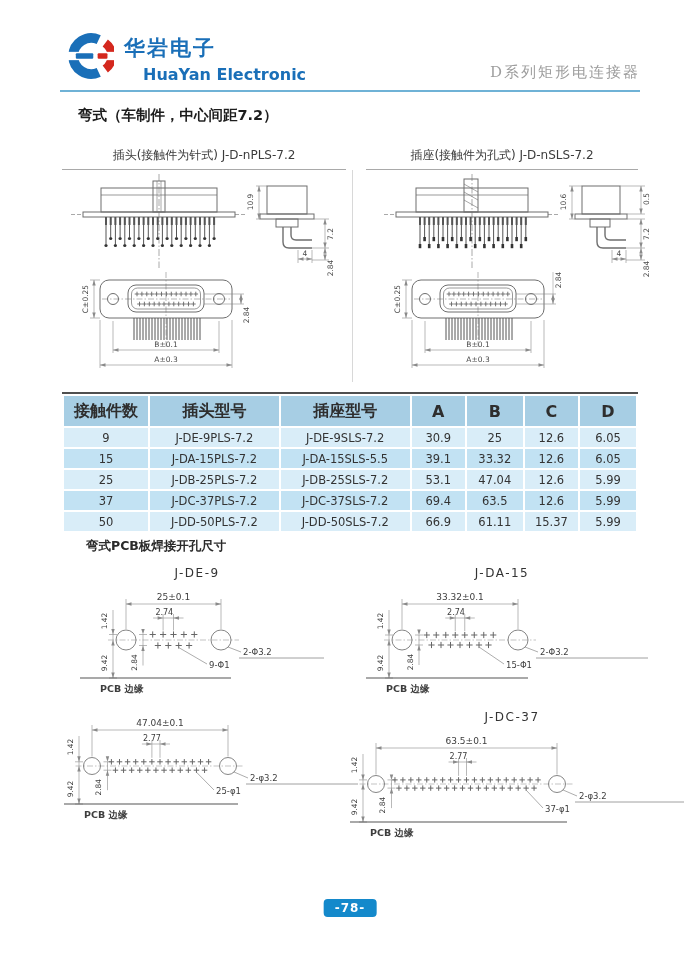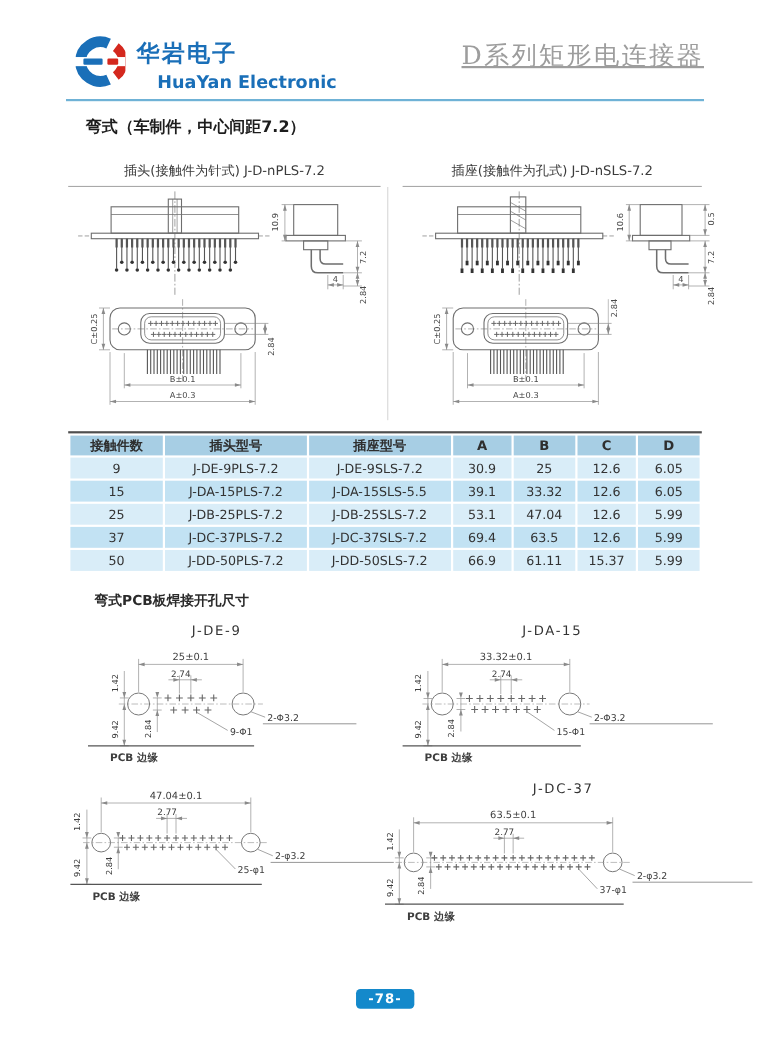--- a/index.html
+++ b/index.html
@@ -10,43 +10,43 @@
   *{margin:0;padding:0;box-sizing:border-box;}
   html,body{background:#fff;}
   body{font-family:"DejaVu Sans","Liberation Sans",sans-serif;color:#333;}
   .page{position:relative;width:700px;height:956px;background:#fff;overflow:hidden;}
 
   
   .hdr{position:absolute;top:28px;left:60px;right:60px;height:64px;border-bottom:2px solid var(--rule-blue);}
   .logo{position:absolute;left:6px;top:4px;}
   .logo-cn{position:absolute;left:64px;top:6px;font-size:21px;font-weight:bold;color:var(--brand-blue);letter-spacing:2px;}
   .logo-en{position:absolute;left:83px;top:37px;font-size:16px;font-weight:bold;color:var(--brand-blue);}
-  .series{position:absolute;right:0;bottom:24px;font-family:"DejaVu Serif","Liberation Serif",serif;
-          font-size:23px;color:var(--series-gray);letter-spacing:2px;text-decoration:underline;}
+  .series{position:absolute;right:0;bottom:8px;font-family:"DejaVu Serif","Liberation Serif",serif;
+          font-size:15px;color:var(--series-gray);letter-spacing:2px;}
 
   .page-title{position:absolute;left:62px;top:106px;font-size:14.5px;font-weight:bold;color:#1d1d1d;margin-left:16px;}
 
   .col-label{position:absolute;top:147px;font-size:12px;font-weight:500;color:#3b3b3b;
              border-bottom:1px solid #a9a9a9;padding-bottom:5px;text-align:center;}
   .col-label.left{left:62px;width:284px;}
   .col-label.right{left:366px;width:272px;}
 
   .dwg{position:absolute;top:168px;}
   .dwg.plug{left:54px;}
   .dwg.socket{left:366px;}
   .divider{position:absolute;left:352px;top:170px;width:1px;height:212px;background:#d8d8d8;}
 
   svg{font-family:"DejaVu Sans","Liberation Sans",sans-serif;}
   .dimtxt text{fill:#4a4a4a;font-size:7.5px;text-anchor:middle;}
 
   
   .spec-table{position:absolute;left:62px;top:392px;width:576px;border-collapse:separate;border-spacing:2px;
               background:#fff;border-top:2px solid #4f4f4f;}
-  .spec-table th{background:var(--table-header-bg);color:#2e2e2e;font-size:12px;font-weight:600;
-                 height:18px;text-align:center;}
+  .spec-table th{background:var(--table-header-bg);color:#2e2e2e;font-size:16px;font-weight:600;
+                 height:30px;text-align:center;}
   .spec-table td{font-size:11.5px;color:#333;height:19px;text-align:center;}
   .spec-table tr:nth-child(odd) td{background:var(--row-light);}
   .spec-table tr:nth-child(even) td{background:var(--row-medium);}
 
   .pcb-title{position:absolute;left:86px;top:538px;font-size:12.5px;font-weight:bold;color:#2a2a2a;}
 
   .pcb-fig{position:absolute;}
   .pcb-fig .pcb-name{text-align:center;font-size:12px;color:#333;letter-spacing:1.5px;margin-bottom:4px;}
   #fig-de9{left:66px;top:566px;width:262px;}
   #fig-da15{left:352px;top:566px;width:300px;}

